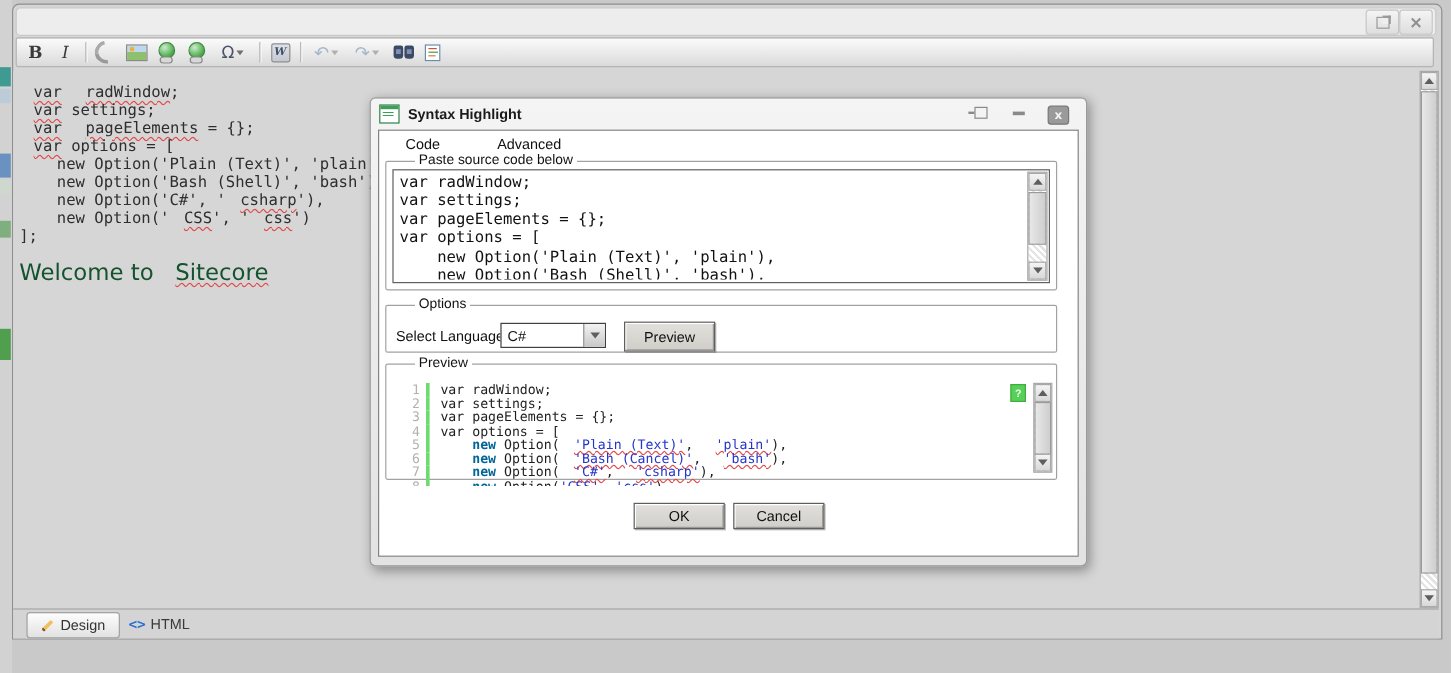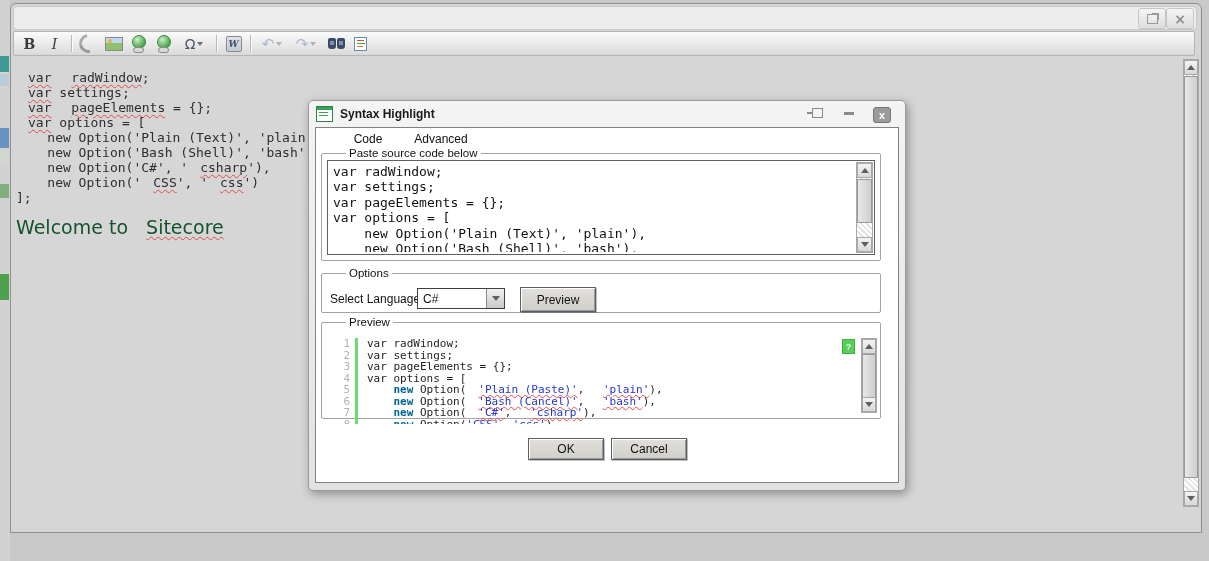--- a/index.html
+++ b/index.html
@@ -67,37 +67,37 @@
   .html-tab{position:absolute;left:96px;top:2px;height:20px;display:flex;align-items:center;gap:4px;font-size:12px;color:#3a3a3a;}
   .angle-ico{font:bold 12px "DejaVu Sans Mono",monospace;color:#2a6fd4;}
 
   
   .bottom-band{position:absolute;left:0;top:532px;width:1209px;height:29px;background:#cdcdcd;border-bottom:1px solid #b2b2b2;box-sizing:border-box;}
   .flat-btn{position:absolute;top:5px;height:20px;background:linear-gradient(#dcdcdc,#c8c8c8);border:1px solid #949494;font-size:12px;color:#333;display:flex;align-items:center;justify-content:center;box-shadow:inset 0 1px 0 #eee;}
   .accept{left:1041px;width:73px;}
   .reject{left:1124px;width:70px;}
 
   
-  #dialog{position:absolute;left:308px;top:100px;width:596px;height:389px;background:linear-gradient(#f4f4f4,#e2e2e2);border:1px solid #9a9a9a;border-radius:5px;box-shadow:2px 3px 10px rgba(0,0,0,0.35);}
+  #dialog{position:absolute;left:308px;top:81px;width:596px;height:389px;background:linear-gradient(#f4f4f4,#e2e2e2);border:1px solid #9a9a9a;border-radius:5px;box-shadow:2px 3px 10px rgba(0,0,0,0.35);}
   .dlg-title{position:absolute;left:0;top:0;right:0;height:26px;display:flex;align-items:center;padding-left:7px;}
   .dlg-ico{width:15px;height:14px;border:1px solid #2f7e46;background:#fff;position:relative;}
   .dlg-ico::before{content:"";position:absolute;left:0;top:0;right:0;height:3px;background:#3d9e57;}
   .dlg-ico::after{content:"";position:absolute;left:2px;top:5px;width:9px;height:6px;background:repeating-linear-gradient(#3d9e57 0 1px,#fff 1px 3px);}
   .dlg-title-text{margin-left:7px;font:bold 12px "Liberation Sans",sans-serif;color:#1a1a1a;}
   .dlg-btn{position:absolute;top:6px;color:#8a8a8a;display:flex;align-items:center;justify-content:center;}
   .pin-ico{right:82px;width:16px;height:12px;}
   .pin-ico b{width:9px;height:8px;border:1.5px solid #8a8a8a;display:block;}
   .pin-ico i{width:5px;height:2px;background:#8a8a8a;display:block;}
   .min-ico{right:50px;width:12px;height:12px;}
   .min-ico b{width:10px;height:3px;background:#8a8a8a;display:block;}
   .close-ico{right:14px;width:16px;height:14px;background:#9a9a9a;border:1px solid #777;border-radius:3px;color:#f2f2f2;font:bold 10px "DejaVu Sans",sans-serif;}
 
   .dlg-body{position:absolute;left:6px;right:6px;top:26px;bottom:7px;background:#fff;border:1px solid #828282;}
   .tab{position:absolute;top:4px;font-size:12px;color:#111;}
-  .tab.code{left:22px;width:60px;text-align:center;}
+  .tab.code{left:22px;width:60px;}
   .tab.advanced{left:90px;width:70px;text-align:center;}
 
   fieldset{position:absolute;margin:0;padding:0;border:1px solid #a2a2a2;border-radius:2px;}
   legend{font-size:11.5px;color:#111;margin-left:24px;padding:0 3px;}
   #fs-source{left:5px;top:19px;width:558px;height:112px;}
   #fs-options{left:5px;top:139px;width:558px;height:44px;}
   #fs-preview{left:5px;top:188px;width:558px;height:101px;}
 
   .src-box{position:absolute;left:5px;top:1px;right:5px;bottom:5px;border:1px solid #5f5f5f;background:#fff;}
   .src-lines{position:absolute;left:5px;top:3px;right:22px;bottom:2px;font:13px "DejaVu Sans Mono",monospace;line-height:15.4px;color:#111;white-space:pre;overflow:hidden;}
@@ -208,20 +208,30 @@
     <div class="sb" id="main-scroll">
       <div class="btn up">
           <span class="tri-up-s"></span>
         </div>
       <div class="thumb"></div>
       <div class="btn dn">
           <span class="tri-dn-s"></span>
         </div>
     </div>
 
+    <div class="mode-bar">
+      <div class="design-btn">
+        <span class="pencil"></span>
+        <span>Design</span>
+      </div>
+      <div class="html-tab">
+        <span class="angle-ico">&lt;&gt;</span>
+        <span>HTML</span>
+      </div>
+    </div>
   </div>
 
 
   <div id="dialog">
     <div class="dlg-title">
       <span class="dlg-ico"></span>
       <span class="dlg-title-text">Syntax Highlight</span>
       <span class="dlg-btn pin-ico">
           <i></i>
           <b></b>
@@ -264,21 +274,21 @@
         <div class="btn3d preview-btn">Preview</div>
       </fieldset>
 
       <fieldset id="fs-preview">
         <legend>Preview</legend>
         <div class="prev-lines">
             <div class="p-line"><span class="p-num">1</span><span class="p-gutter"></span><span class="p-code"><span>var radWindow;</span></span></div>
             <div class="p-line"><span class="p-num">2</span><span class="p-gutter"></span><span class="p-code"><span>var settings;</span></span></div>
             <div class="p-line"><span class="p-num">3</span><span class="p-gutter"></span><span class="p-code"><span>var pageElements = {};</span></span></div>
             <div class="p-line"><span class="p-num">4</span><span class="p-gutter"></span><span class="p-code"><span>var options = [</span></span></div>
-            <div class="p-line"><span class="p-num">5</span><span class="p-gutter"></span><span class="p-code"><span>    </span><span class="tok-kw">new</span><span> Option(</span><span class="sq tok-str">'Plain (Paste)'</span><span>, </span><span class="sq tok-str">'plain'</span><span>),</span></span></div>
+            <div class="p-line"><span class="p-num">5</span><span class="p-gutter"></span><span class="p-code"><span>    </span><span class="tok-kw">new</span><span> Option(</span><span class="sq tok-str">'Plain (Text)'</span><span>, </span><span class="sq tok-str">'plain'</span><span>),</span></span></div>
             <div class="p-line"><span class="p-num">6</span><span class="p-gutter"></span><span class="p-code"><span>    </span><span class="tok-kw">new</span><span> Option(</span><span class="sq tok-str">'Bash (Cancel)'</span><span>, </span><span class="sq tok-str">'bash'</span><span>),</span></span></div>
             <div class="p-line"><span class="p-num">7</span><span class="p-gutter"></span><span class="p-code"><span>    </span><span class="tok-kw">new</span><span> Option(</span><span class="sq tok-str">'C#'</span><span>, </span><span class="sq tok-str">'csharp'</span><span>),</span></span></div>
             <div class="p-line"><span class="p-num">8</span><span class="p-gutter"></span><span class="p-code"><span>    </span><span class="tok-kw">new</span><span> Option(</span><span class="tok-str">'CSS'</span><span>, </span><span class="tok-str">'css'</span><span>)</span></span></div>
           </div>
         <div class="help-badge">?</div>
         <div class="sb" id="prev-scroll">
           <div class="btn up">
               <span class="tri-up-s"></span>
             </div>
           <div class="thumb"></div>

